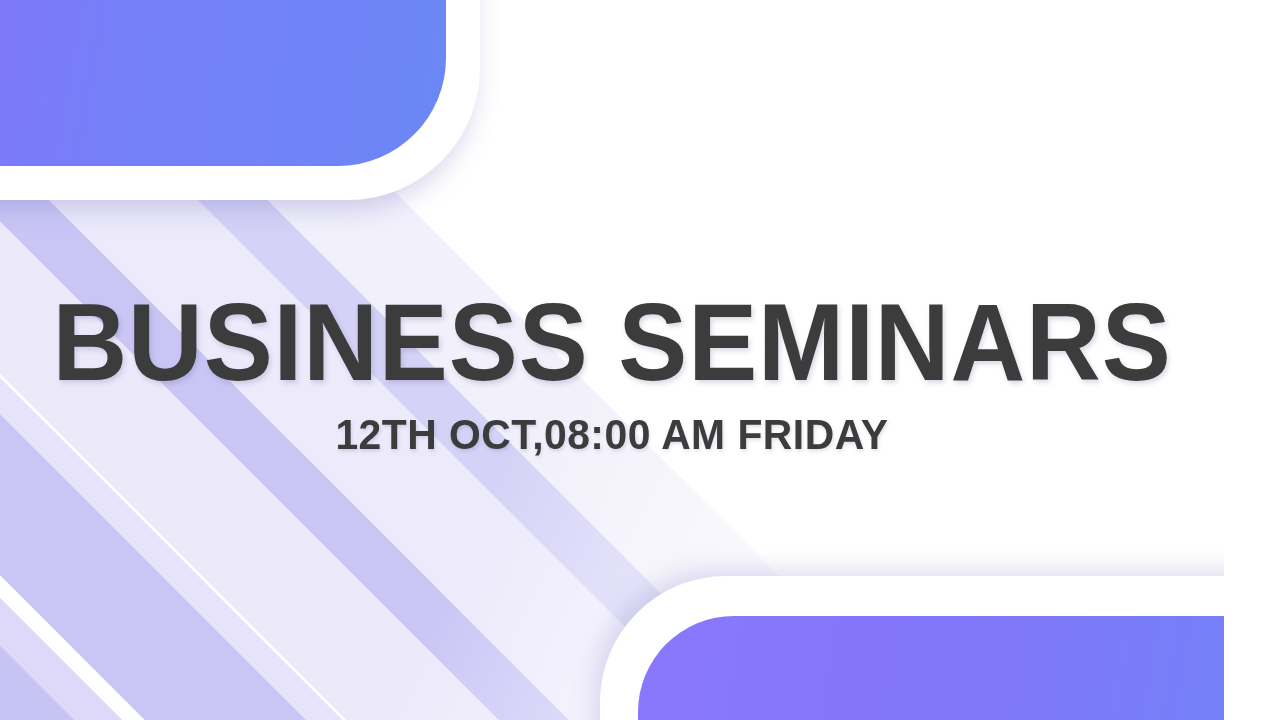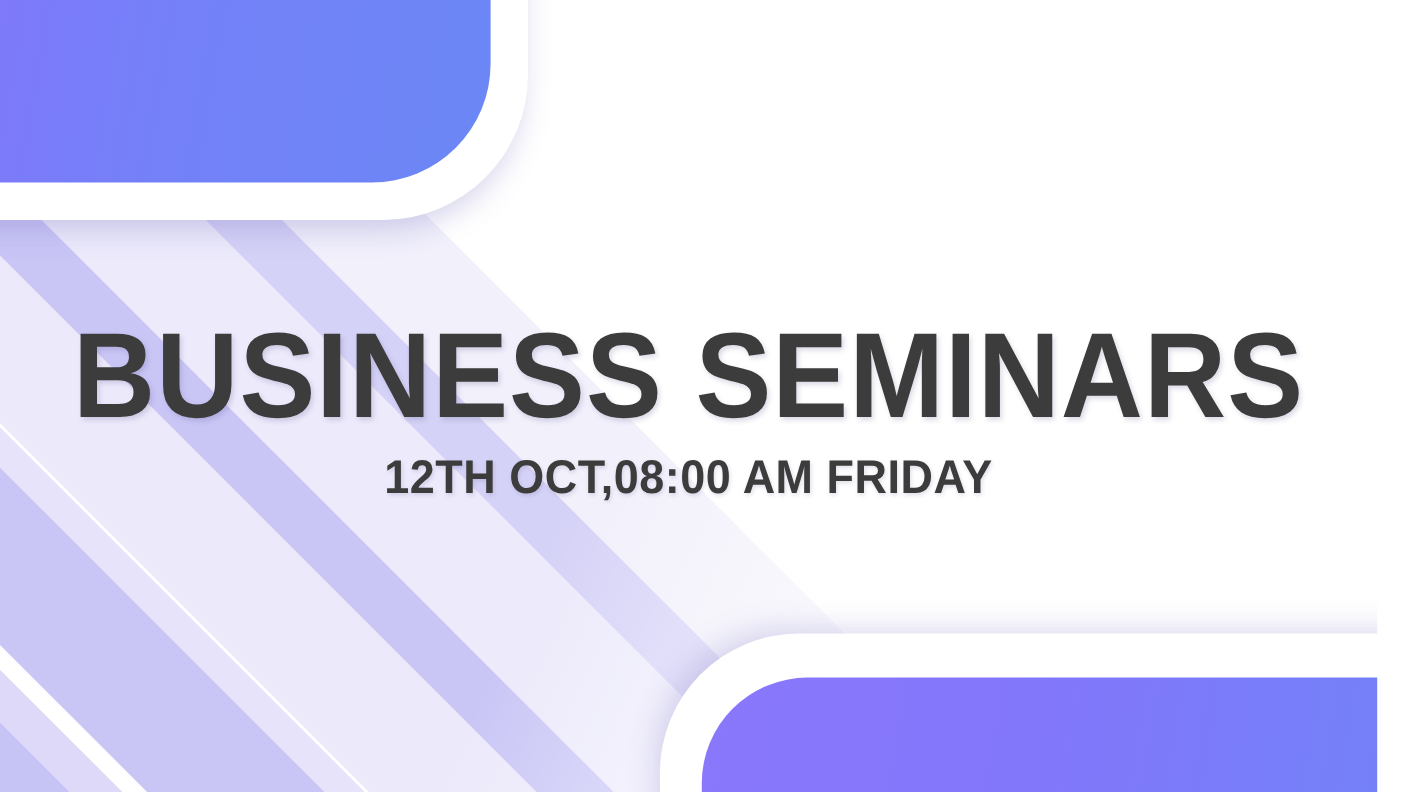--- a/index.html
+++ b/index.html
@@ -10,21 +10,20 @@
   body {
     font-family: "Liberation Sans", sans-serif;
   }
 
   #poster {
     position: relative;
     width: 1224px;
     height: 720px;
     overflow: hidden;
     background: #ffffff;
-    padding-left: 28px;
   }
 
   
   .stripes {
     position: absolute;
     inset: -40%;
     pointer-events: none;
   }
   .stripe {
     position: absolute;

